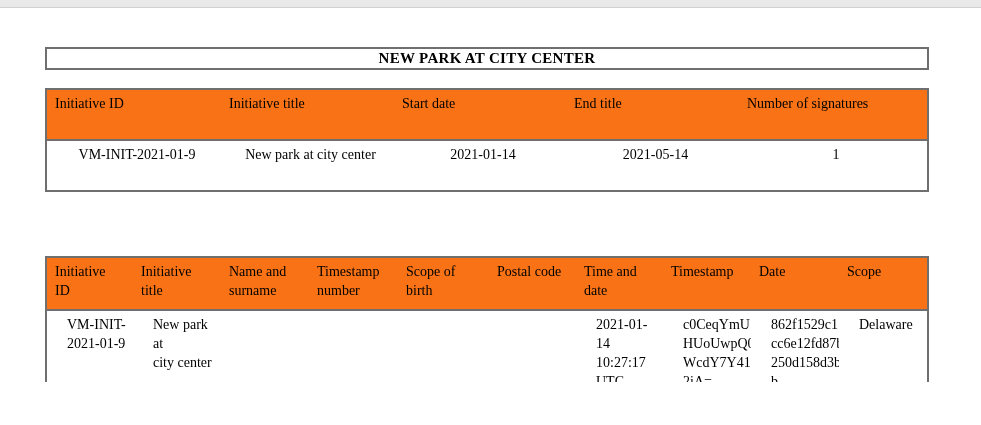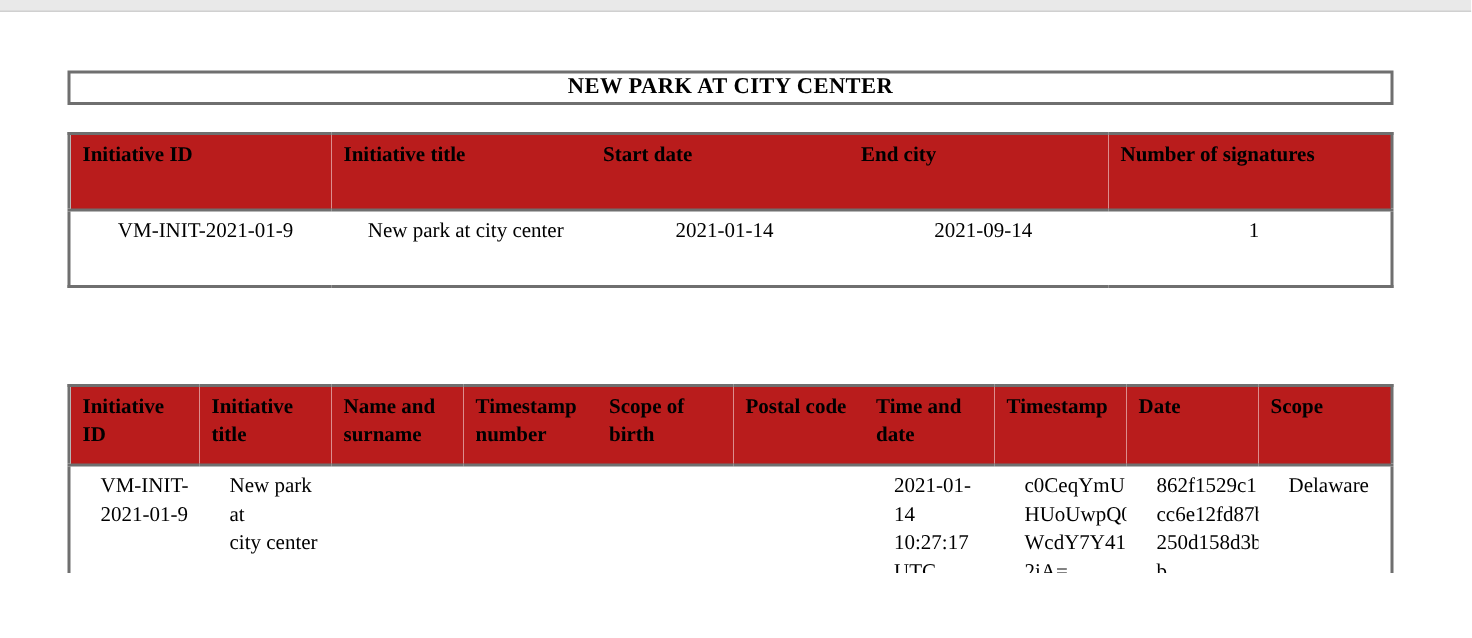--- a/index.html
+++ b/index.html
@@ -58,22 +58,22 @@
     box-sizing: border-box;
     vertical-align: top;
     text-align: left;
     font-size: 14px;
     line-height: 1.35;
     padding: 5px 2px 4px 8px;
     white-space: pre-line;
     overflow: hidden;
   }
   table.tbl th {
-    background: #b91c1c;
-    font-weight: bold;
+    background: #f97316;
+    font-weight: normal;
     border-bottom: 2px solid #6f6f6f;
   }
   #summary-table th { height: 51px; }
   #summary-table td { height: 51px; text-align: center; }
   #signatures-table th { height: 53px; }
   #signatures-table td { height: 81px; padding-left: 20px; }
 </style>
 </head>
 <body>
 
@@ -91,30 +91,30 @@
         <col style="width:173px">
         <col style="width:172px">
         <col style="width:173px">
         <col>
     </colgroup>
     <thead>
       <tr>
         <th>Initiative ID</th>
         <th>Initiative title</th>
         <th>Start date</th>
-        <th>End city</th>
+        <th>End title</th>
         <th>Number of signatures</th>
       </tr>
     </thead>
     <tbody>
       <tr>
         <td>VM-INIT-2021-01-9</td>
         <td>New park at city center</td>
         <td>2021-01-14</td>
-        <td>2021-09-14</td>
+        <td>2021-05-14</td>
         <td>1</td>
       </tr>
     </tbody>
   </table>
 
   <table class="tbl" id="signatures-table">
     <colgroup>
       <col style="width:87px">
         <col style="width:88px">
         <col style="width:88px">

